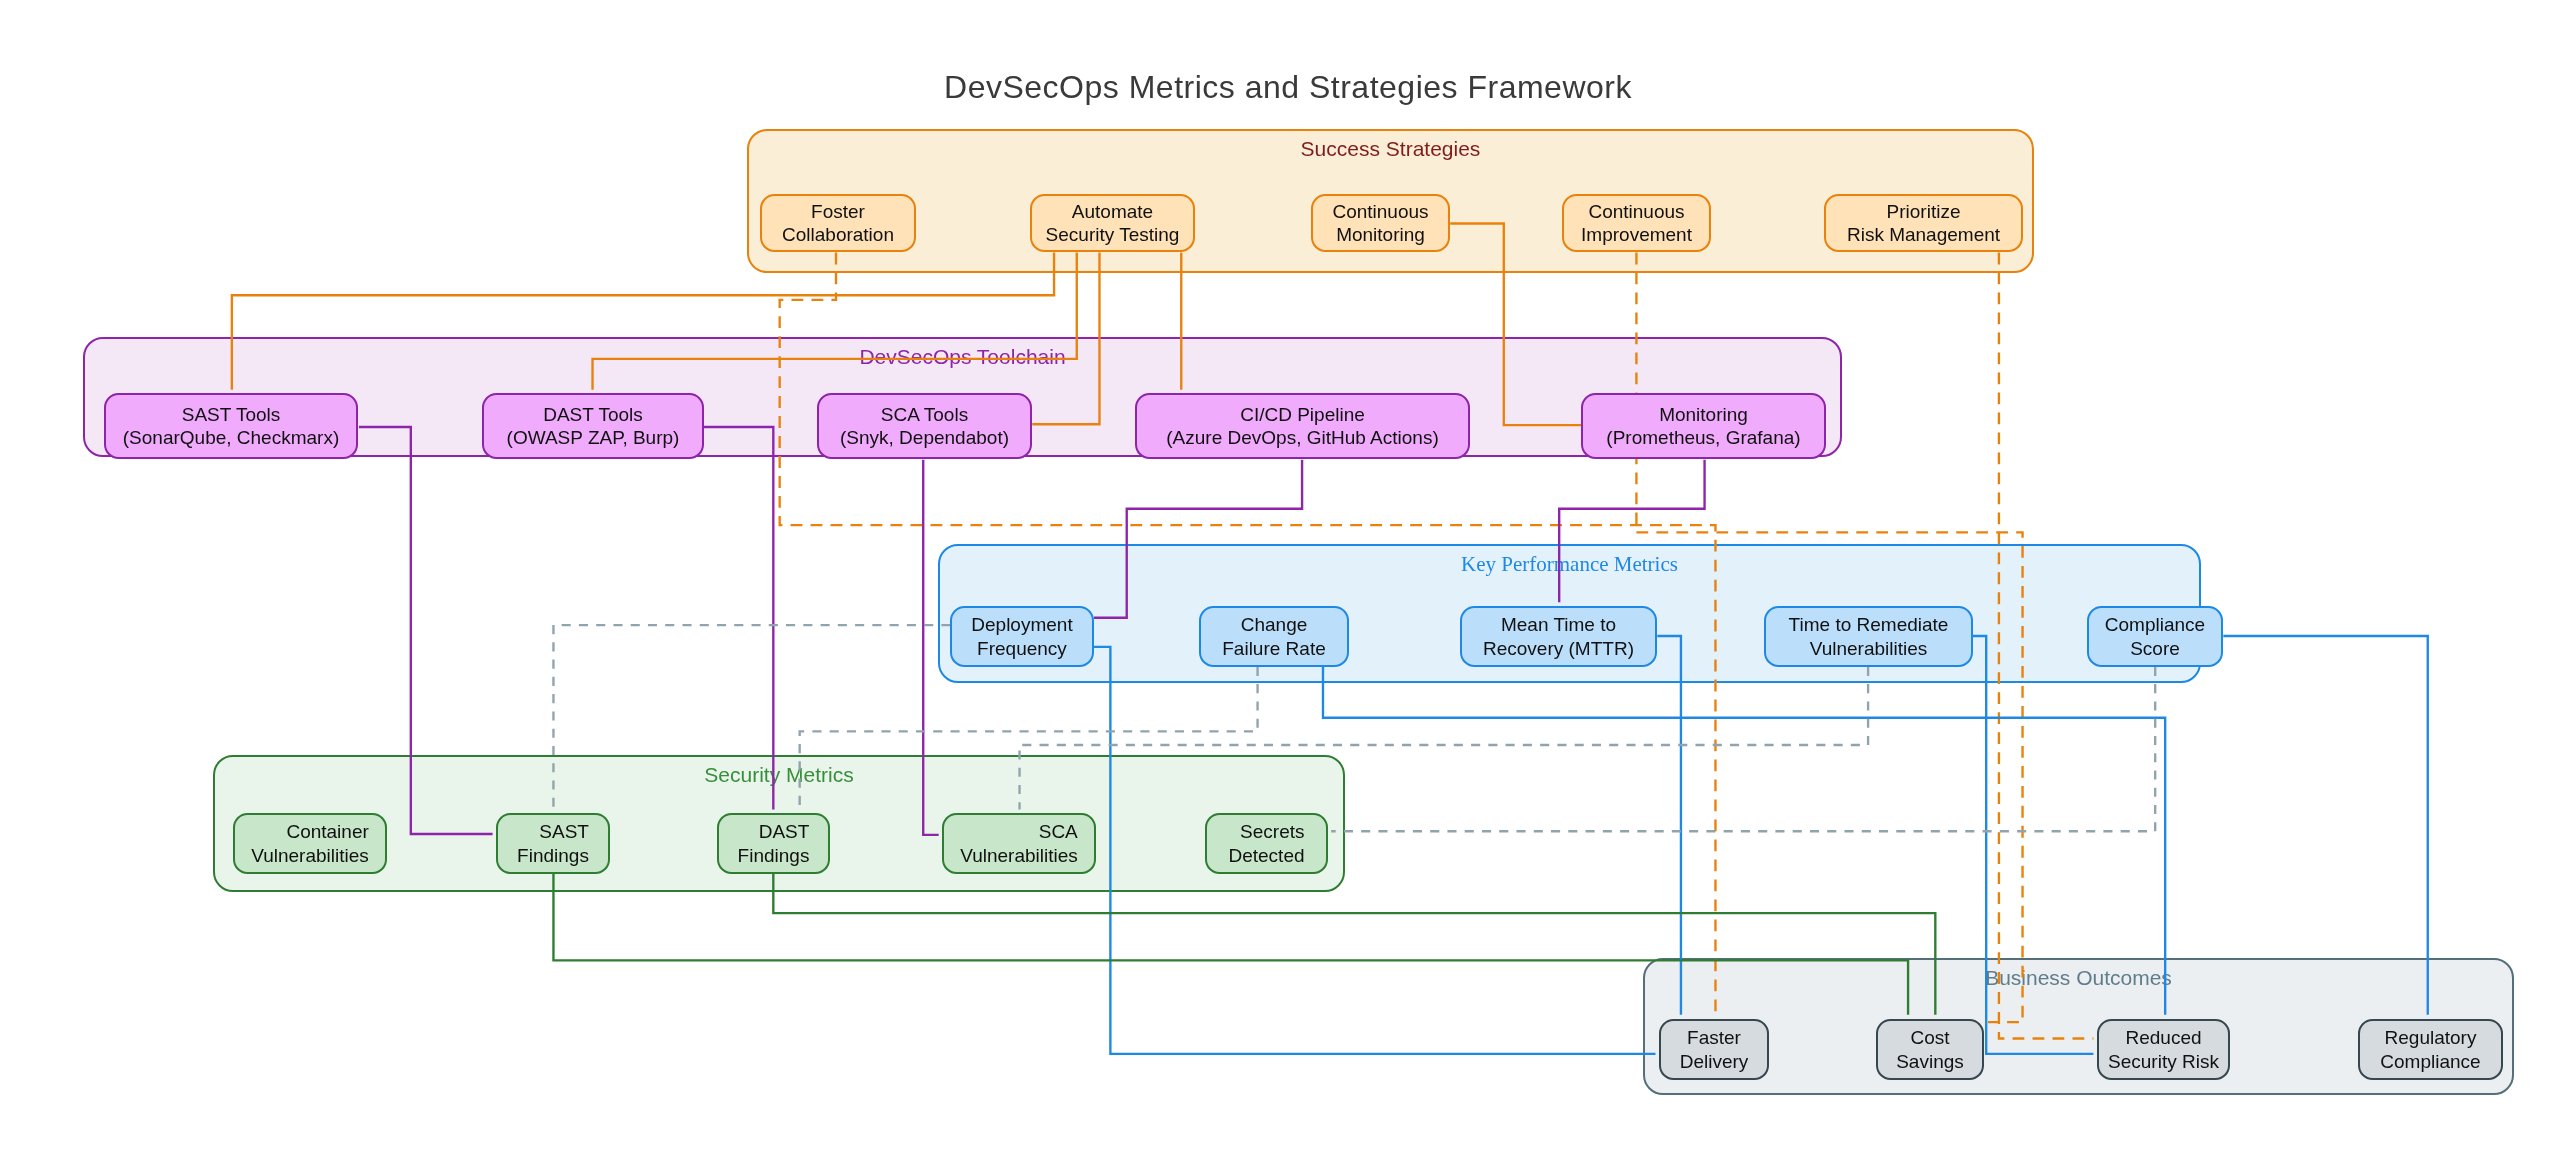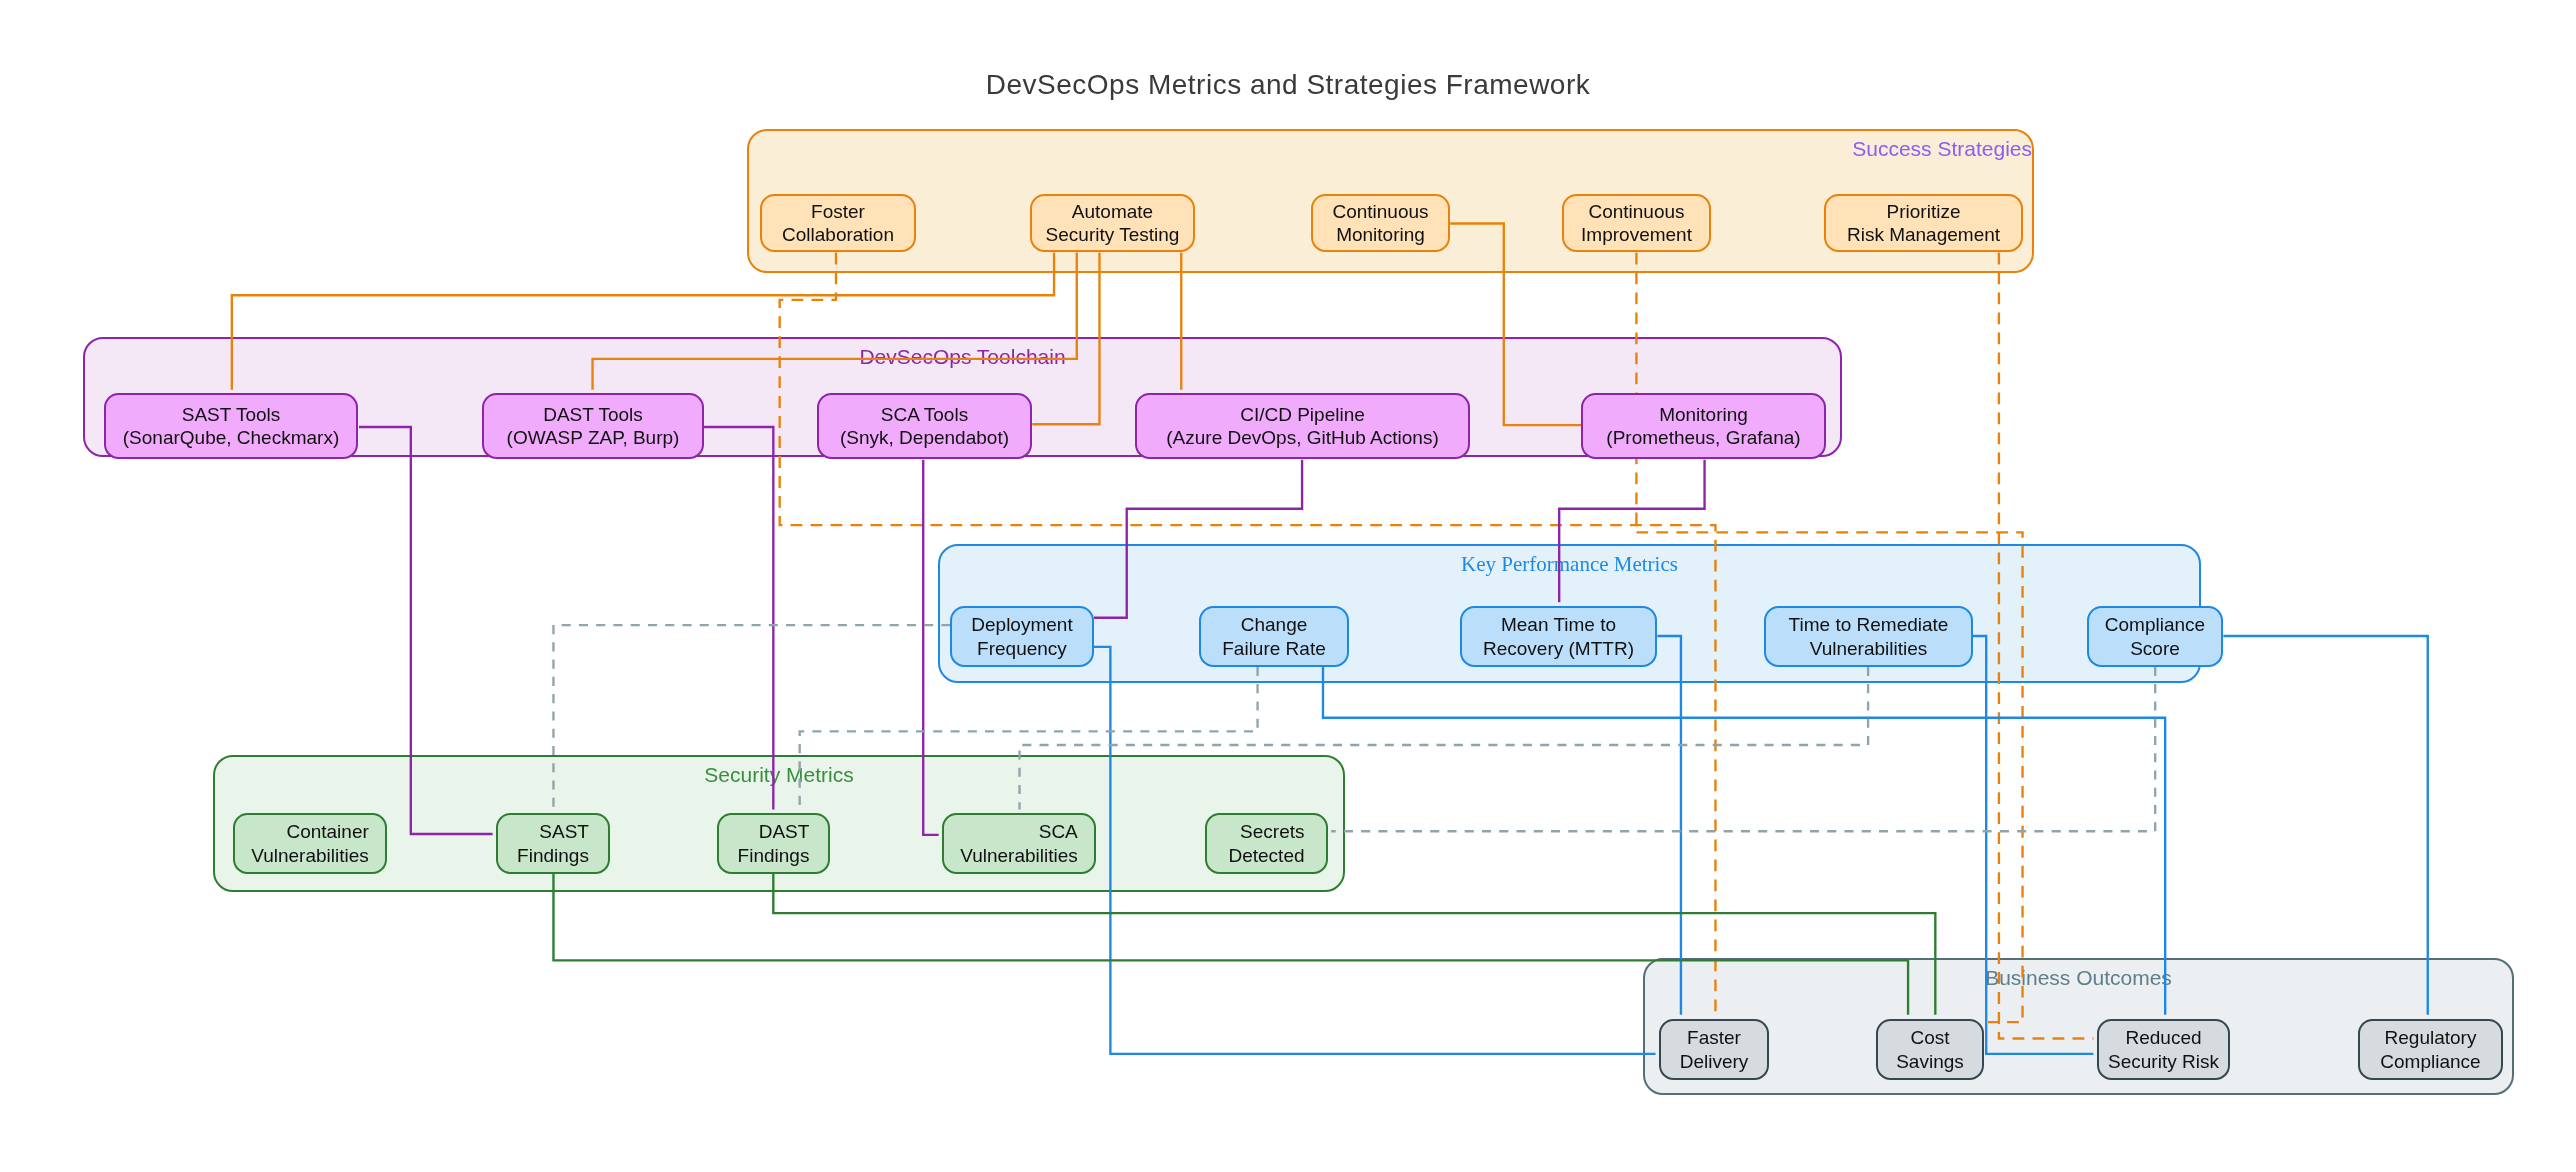--- a/index.html
+++ b/index.html
@@ -1,33 +1,33 @@
 <!DOCTYPE html>
 <html style="font-size:14.5px"><head>
 <meta charset="utf-8">
 <style>
   html,body{margin:0;padding:0;background:#ffffff;}
   .canvas{position:relative;width:2576px;height:1172px;background:#ffffff;overflow:hidden;
           font-family:"Liberation Sans", sans-serif;}
   .title{position:absolute;top:69px;left:0;width:100%;text-align:center;
-         font-size:28px;color:#3a3a3a;letter-spacing:0.5px;}
+         font-size:32px;color:#3a3a3a;letter-spacing:0.5px;}
   .edges{position:absolute;left:0;top:0;z-index:1;}
   .edges path{fill:none;stroke-width:2.6px;}
   .dash-o{stroke-dasharray:13 9;}
   .dash-g{stroke-dasharray:10 9;}
   .cluster{position:absolute;border-radius:20px;border:2.4px solid;z-index:0;box-sizing:border-box;}
   .cluster-label{position:absolute;top:6.4px;left:0;width:100%;text-align:center;
                  font-size:21px;z-index:2;}
   .node{position:absolute;border-radius:14.5px;border:2.7px solid;z-index:3;box-sizing:border-box;
         display:flex;align-items:center;justify-content:center;text-align:center;
         font-size:19px;line-height:1.22;color:#111;white-space:pre-line;}
   
   .c-orange{background:#FBEED6;border-color:#E8820C;}
   .n-orange{background:#FFE2B8;border-color:#E8820C;}
-  .l-orange{color:#8b5cf6;text-align:right;}
+  .l-orange{color:#7f1d1d;}
   .c-purple{background:#F4E8F7;border-color:#8E24AA;}
   .n-purple{background:#f0abfc;border-color:#8E24AA;}
   .l-purple{color:#8E24AA;}
   .c-blue{background:#E3F1FB;border-color:#1E88E5;}
   .n-blue{background:#BBDEFB;border-color:#1E88E5;}
   .l-blue{color:#1E88E5;}
   .c-green{background:#E9F5EA;border-color:#2E7D32;}
   .n-green{background:#C8E6C9;border-color:#2E7D32;text-align:right;}
   .l-green{color:#388E3C;}
   .c-gray{background:#ECEFF1;border-color:#546E7A;}

